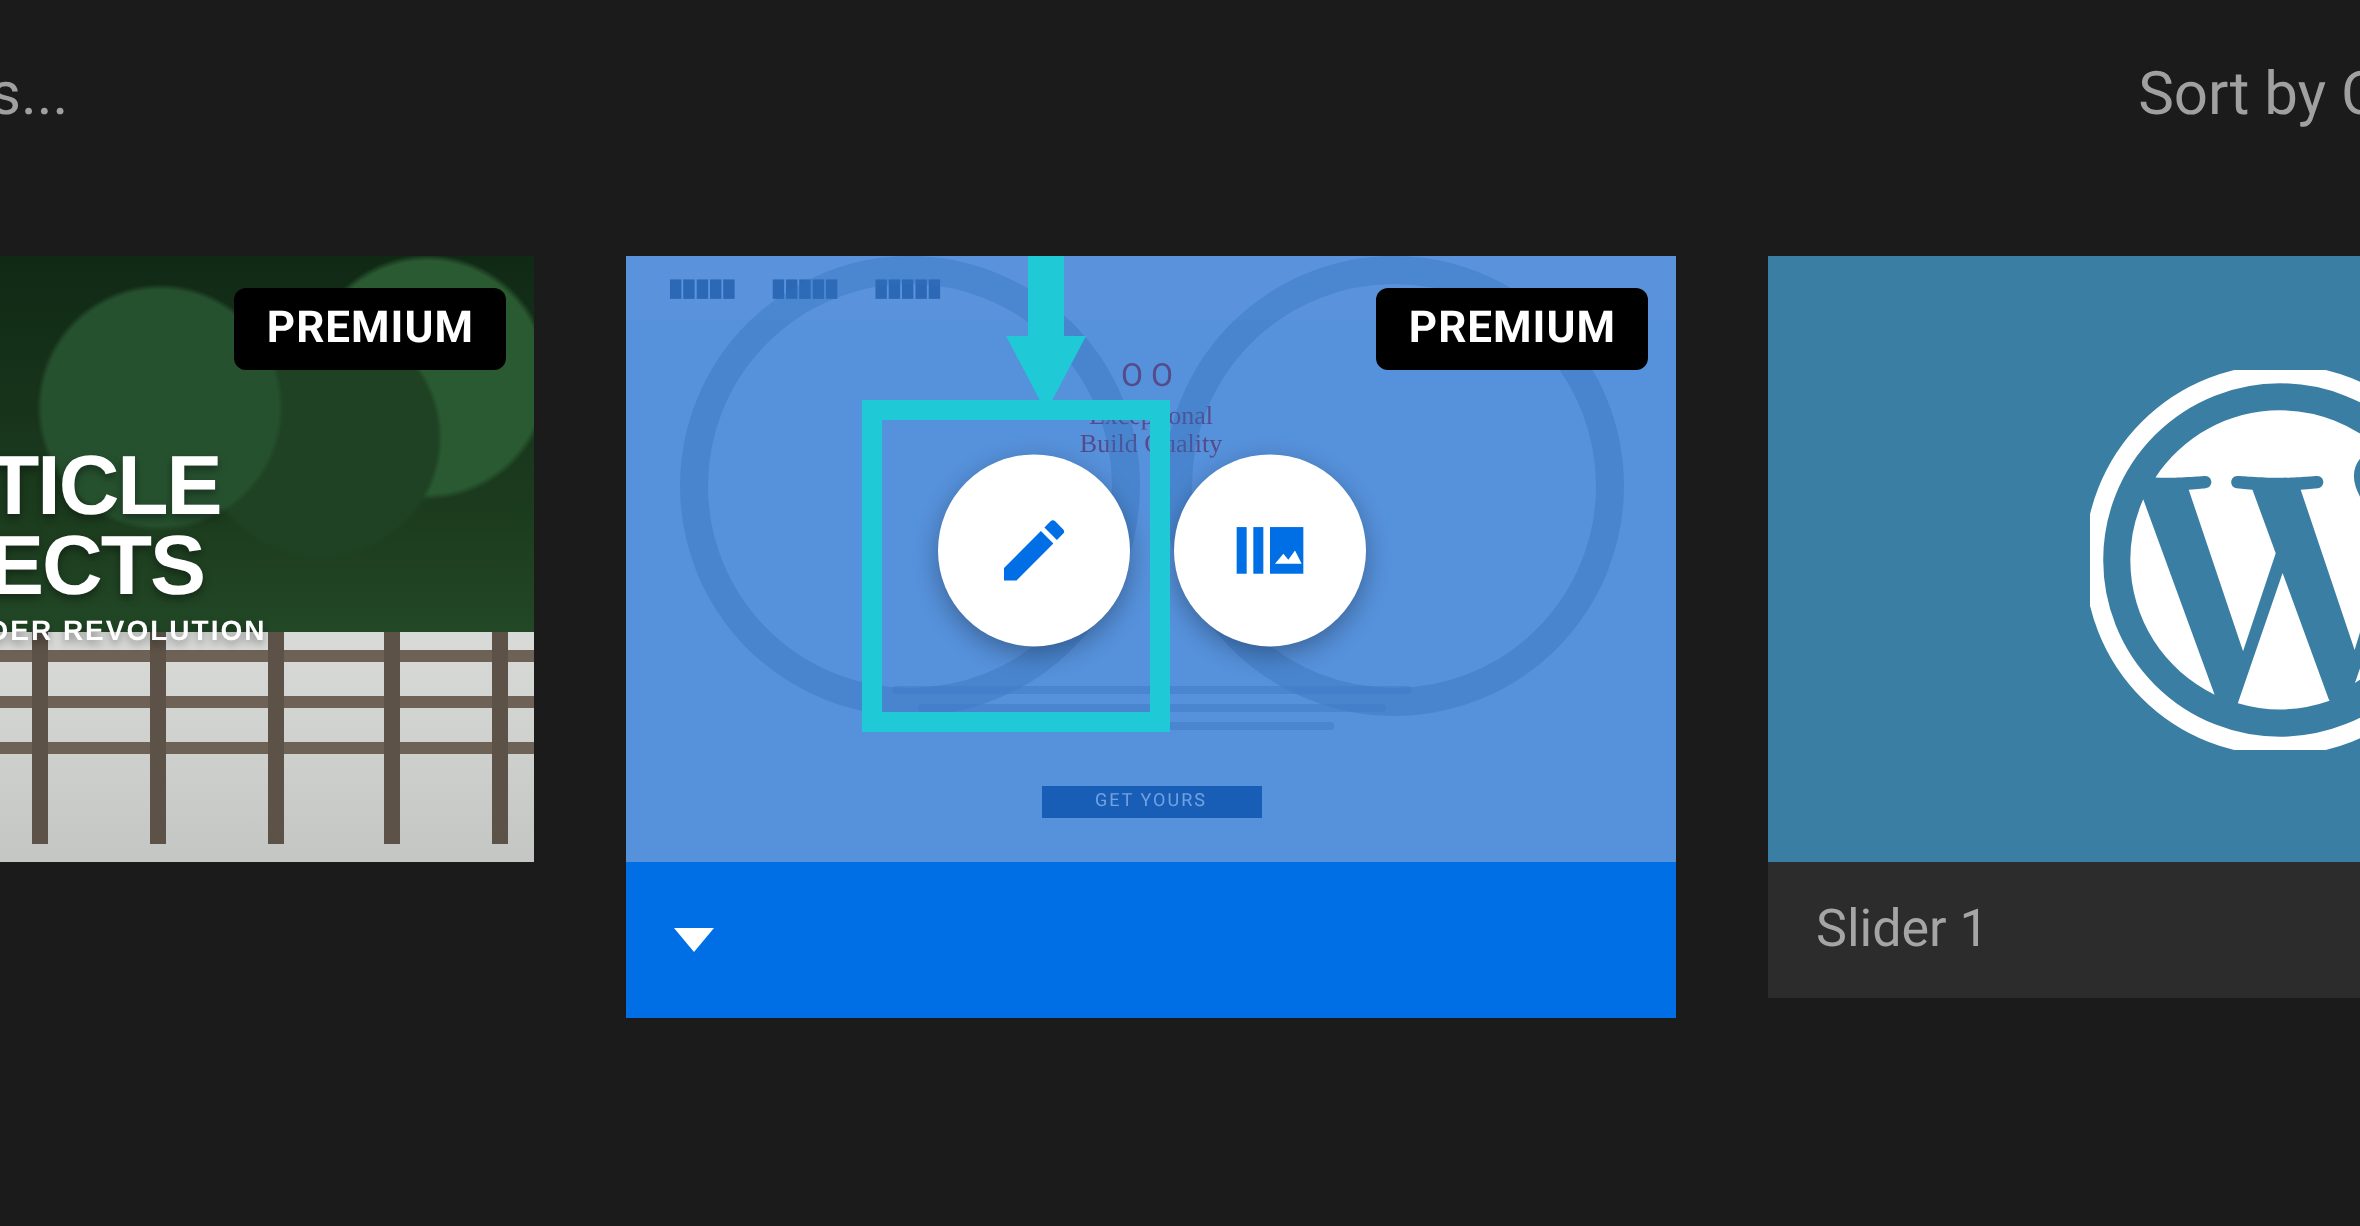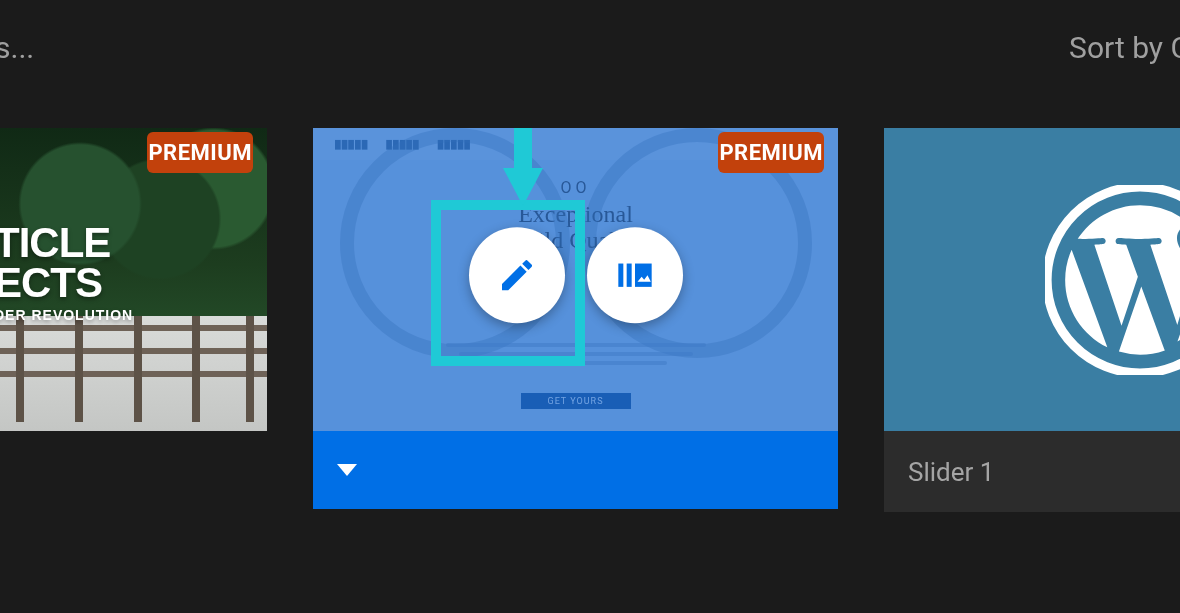--- a/index.html
+++ b/index.html
@@ -78,24 +78,24 @@
     .title-overlay {
       position:absolute; left:-6px; top:95px;
       color:#fff; font-weight:800; letter-spacing:-1px;
       line-height:0.95; font-size:42px;
       text-shadow: 0 2px 4px rgba(0,0,0,0.4);
       font-family: Arial Black, Arial, sans-serif;
     }
     .title-overlay .sub { font-size:14px; font-weight:600; letter-spacing:1px; margin-top:6px; }
 
     .premium-badge {
-      position:absolute; top:4px; right:14px;
-      background:#c2410c;
+      position:absolute; top:16px; right:14px;
+      background:#000000;
       color:#fff; font-weight:700; font-size:22px;
-      padding:8px 1px; border-radius:6px;
+      padding:8px 16px; border-radius:6px;
       letter-spacing:0.5px;
     }
 
     
     .mock-page {
       position:absolute; inset:0;
       background: #bcd4ee;
       display:flex; flex-direction:column; align-items:center;
     }
     .mock-nav {
@@ -106,24 +106,24 @@
     .glasses {
       position:absolute; top:38%; left:50%; transform:translate(-50%,-50%);
       display:flex; gap:12px;
     }
     .lens {
       width:230px; height:230px; border:14px solid #5a7a99; border-radius:50%;
       opacity:0.35;
     }
     .heading-block {
       position:absolute; top:50px; left:50%; transform:translateX(-50%);
-      text-align:center; color:#404040;
+      text-align:center; color:#b91c1c;
     }
     .infinity { font-size:16px; letter-spacing:4px; }
-    .exceptional { font-size:24px; font-family: Georgia, serif; margin-top:4px; line-height:1.1; }
+    .exceptional { font-size:13px; font-family: Georgia, serif; margin-top:4px; line-height:1.1; }
     .para-lines {
       position:absolute; top:210px; left:50%; transform:translateX(-50%);
       width:260px;
     }
     .para-lines div { height:4px; background:#7a98b8; margin:5px 0; opacity:0.5; border-radius:2px; }
     .cta { position:absolute; bottom:22px; left:50%; transform:translateX(-50%);
       width:110px; height:16px; background:#1b4f8e; color:#fff; font-size:9px;
       display:flex;align-items:center;justify-content:center; letter-spacing:1px;}
 
     .blue-overlay {
@@ -157,21 +157,21 @@
     .cardbar {
       height:78px; background:#006fe6;
       display:flex; align-items:center; justify-content:space-between;
       padding:0 24px;
       color:#fff; font-size:26px; font-weight:400;
       cursor:pointer;
     }
     .cardbar .caret { width:0;height:0;border-left:10px solid transparent;border-right:10px solid transparent;border-top:12px solid #fff; }
 
     .cardbar-plain {
-      height:81px; background:#2c2c2c;
+      height:68px; background:#2c2c2c;
       display:flex; align-items:center;
       padding:0 24px;
       color:#a5a5a5; font-size:26px;
     }
 
     
     .wp-logo {
       width:190px; height:190px; margin-right:-55px;
       display:flex; align-items:center; justify-content:center;
     }

